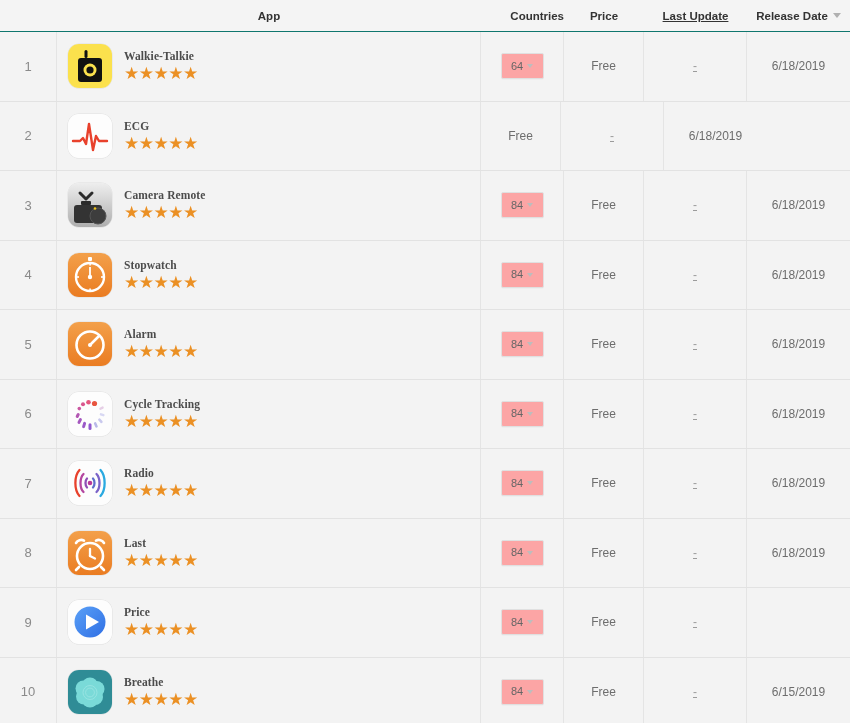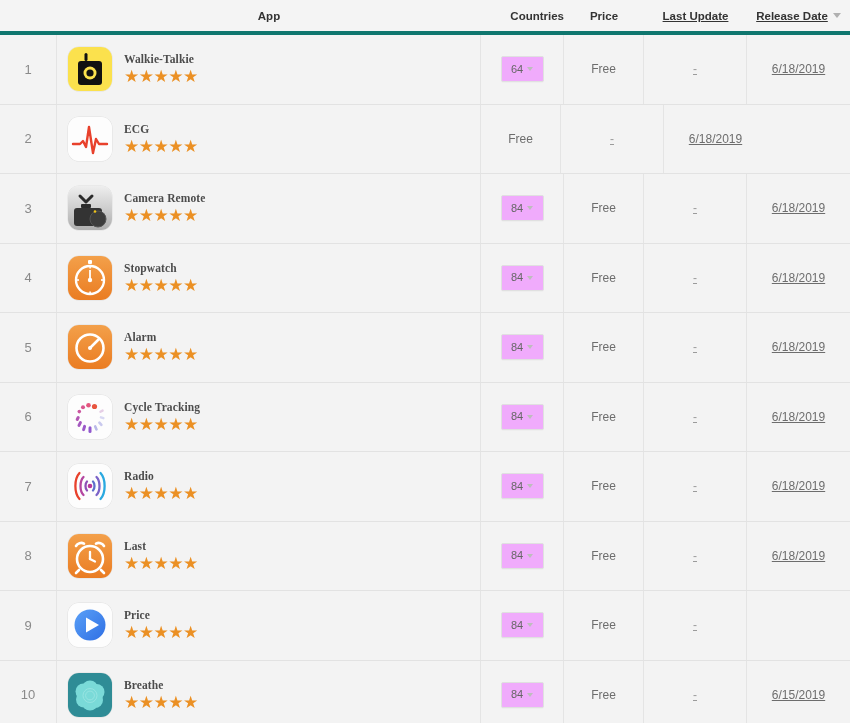--- a/index.html
+++ b/index.html
@@ -19,37 +19,37 @@
     width: 850px;
     background: #f2f2f2;
     box-sizing: border-box;
   }
   
   .thead {
     display: flex;
     height: 31px;
     align-items: center;
     background: #f4f4f4;
-    border-bottom: 4px solid #0f766e;
+    border-bottom: 1px solid #0f766e;
   }
   .th {
     font-size: 11.5px;
     font-weight: bold;
     color: #333;
     text-align: center;
     box-sizing: border-box;
     white-space: nowrap;
     overflow: hidden;
   }
   .col-rank  { width: 57px;  }
   .col-app   { width: 424px; }
   .col-ctry  { width: 83px; text-align: right;  }
   .col-price { width: 80px;  }
   .col-upd   { width: 103px; text-decoration: underline; }
-  .col-rel   { width: 103px; text-decoration: underline; }
+  .col-rel   { width: 103px; }
 
   .th.col-rel { position: relative; }
   .sort-caret {
     display: inline-block;
     margin-left: 5px;
     width: 0; height: 0;
     border-left: 4px solid transparent;
     border-right: 4px solid transparent;
     border-top: 5px solid #b0b0b0;
     vertical-align: middle;
@@ -107,21 +107,21 @@
     flex: none;
     position: relative;
     box-shadow: 0 0 0 0.5px rgba(0,0,0,.08);
   }
   .icon svg { display: block; width: 44px; height: 44px; }
 
   
   .ctry-select {
     width: 41px;
     height: 24px;
-    background: #f0abfc;
+    background: #fca5a5;
     border: 1px solid #e0e0e0;
     border-radius: 2px;
     display: flex;
     align-items: center;
     justify-content: center;
     font-size: 11px;
     color: #666;
     box-shadow: 0 1px 0 rgba(0,0,0,.02);
   }
   .ctry-num { line-height: 1; }

